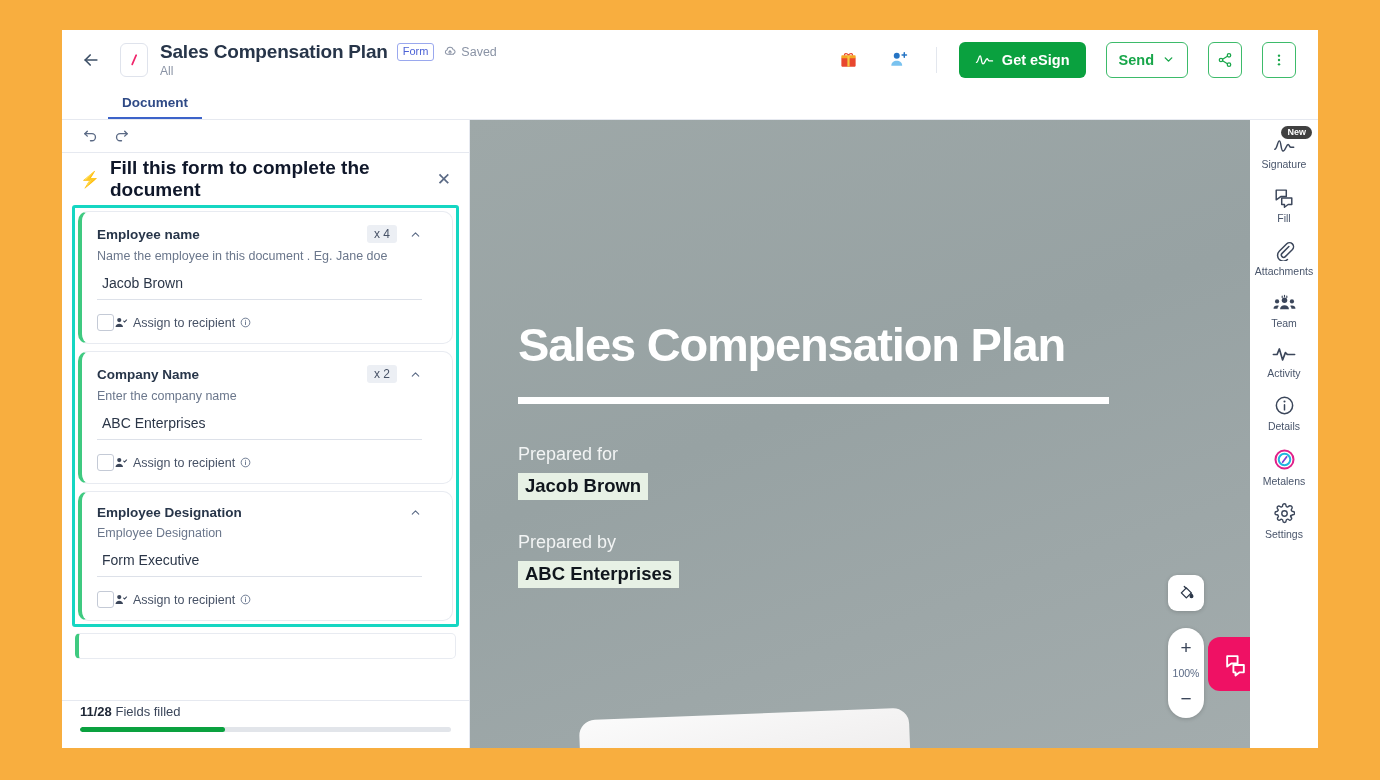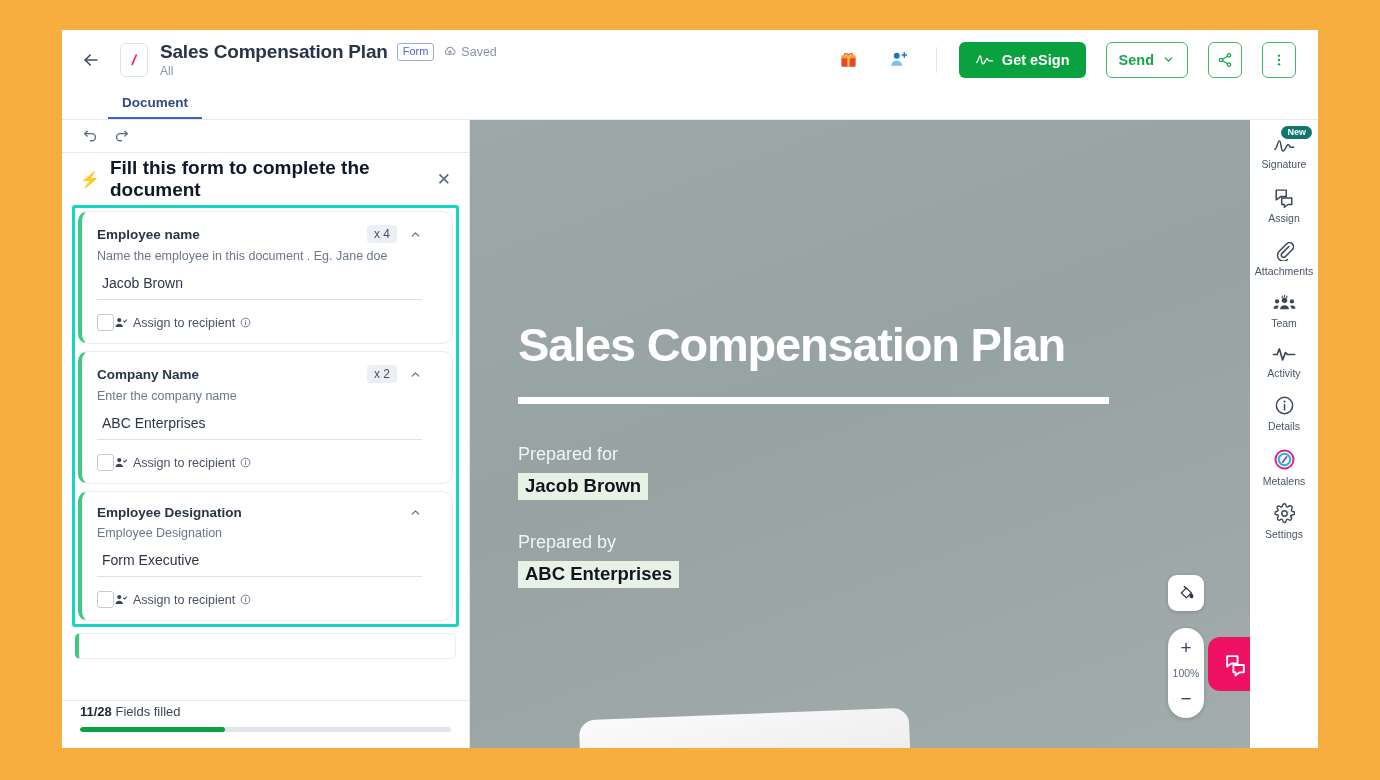--- a/index.html
+++ b/index.html
@@ -192,21 +192,21 @@
   }
   .rail-item {
     width: 68px; padding: 9px 0 7px;
     display: flex; flex-direction: column; align-items: center; gap: 4px;
     cursor: pointer; position: relative;
   }
   .rail-label { font-size: 10.5px; color: #4a5costume; }
   .rail-label { font-size: 10.5px; color: #49556b; }
   .new-badge {
     position: absolute; top: -2px; right: 6px;
-    background: #0f766e; color: #fff; font-size: 9px; font-weight: bold;
+    background: #404040; color: #fff; font-size: 9px; font-weight: bold;
     border-radius: 8px; padding: 1px 6px 2px;
   }
 </style>
 </head>
 <body>
 
 <div class="frame">
 
   <div class="topbar">
     <div class="back-arrow">
@@ -466,21 +466,21 @@
           <path d="M3 12c2.5 0 3-9 5-9s1.5 11 4 11 3.5-7 5.5-7c1.4 0 1.3 3 3 3h3"></path>
         </svg>
         <span class="rail-label">Signature</span>
       </div>
 
       <div class="rail-item">
         <svg width="22" height="22" viewBox="0 0 24 24" fill="none" stroke="#3b465a" stroke-width="1.6" stroke-linejoin="round">
           <path d="M3.5 4.5h11v7h-6l-5 3.6z"></path>
             <path d="M9.5 13.2h11v7h-4l-4 3v-3h-3z"></path>
         </svg>
-        <span class="rail-label">Assign</span>
+        <span class="rail-label">Fill</span>
       </div>
 
       <div class="rail-item">
         <svg width="21" height="21" viewBox="0 0 24 24" fill="none" stroke="#3b465a" stroke-width="1.7" stroke-linecap="round">
           <path d="M17 7.5 9.2 15.3a2.6 2.6 0 0 0 3.7 3.7l8.2-8.2a4.6 4.6 0 0 0-6.5-6.5L6 12.9a6.6 6.6 0 0 0 9.4 9.3"></path>
         </svg>
         <span class="rail-label">Attachments</span>
       </div>
 
       <div class="rail-item">

